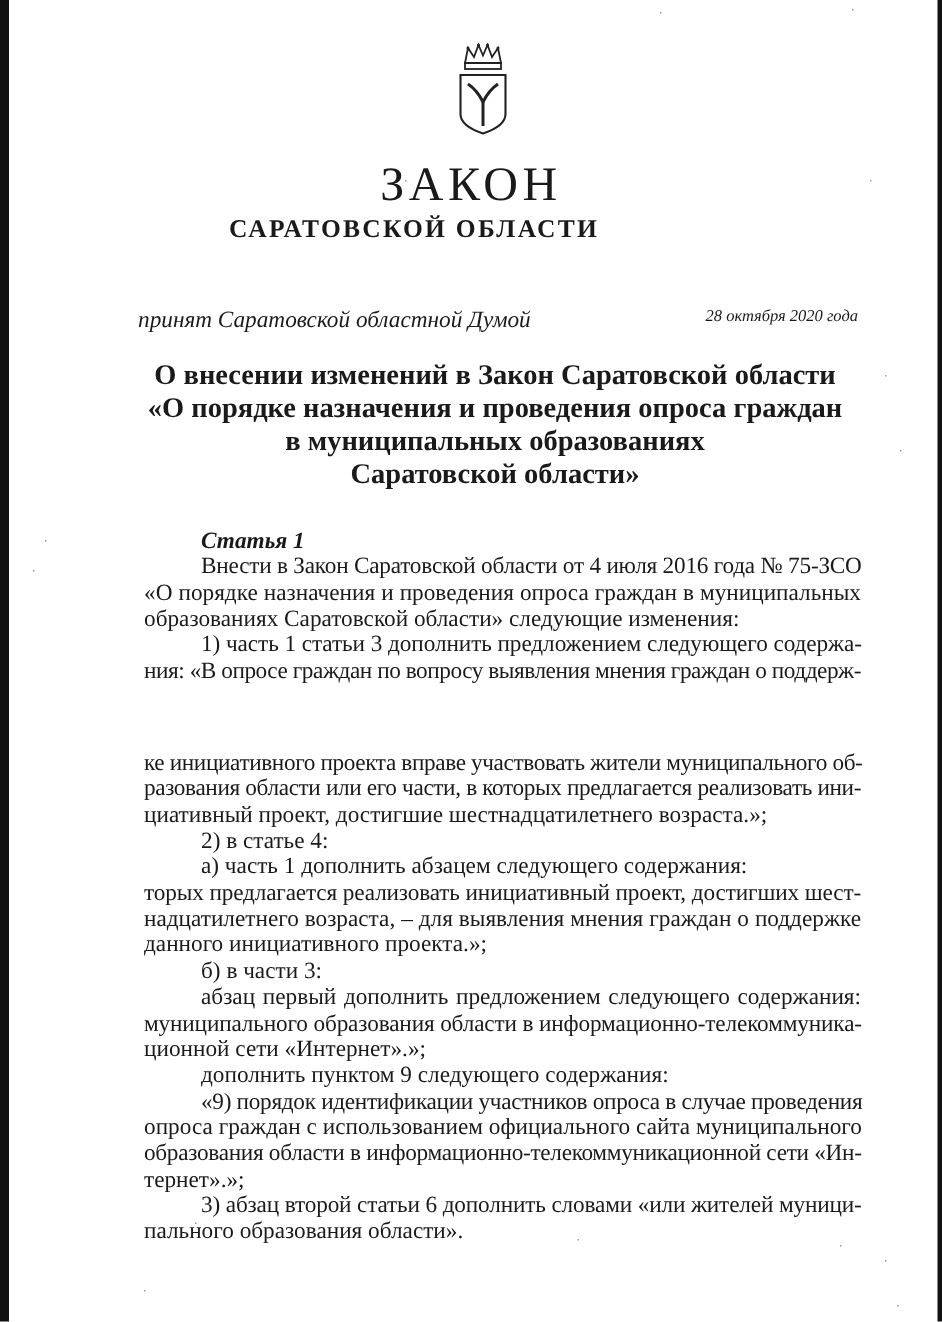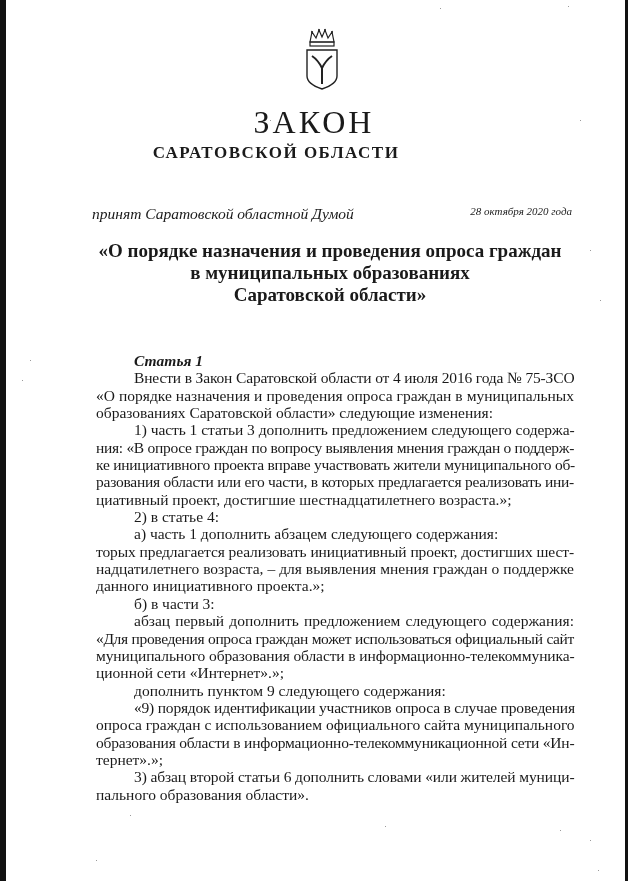--- a/index.html
+++ b/index.html
@@ -40,43 +40,43 @@
   <path d="M18 40 L18 56" fill="none" stroke="#222" stroke-width="2"></path>
 </svg>
 
 <div class="title">ЗАКОН</div>
 <div class="subtitle">САРАТОВСКОЙ ОБЛАСТИ</div>
 
 <div class="adopted">принят Саратовской областной Думой</div>
 <div class="date">28 октября 2020 года</div>
 
 <div class="law-heading">
+  <div>О внесении изменений в Закон Саратовской области</div>
   <div>«О порядке назначения и проведения опроса граждан</div>
   <div>в муниципальных образованиях</div>
   <div>Саратовской области»</div>
 </div>
 
 <div class="body" id="body">
   <div class="article">Статья 1</div>
 <div class="line ind" style="white-space: nowrap; letter-spacing: -0.15px;">Внести в Закон Саратовской области от 4 июля 2016 года № 75-ЗСО</div>
     <div class="line" style="white-space: nowrap;">«О порядке назначения и проведения опроса граждан в муниципальных</div>
     <div class="line last" style="white-space: nowrap;">образованиях Саратовской области» следующие изменения:</div>
     <div class="line ind" style="white-space: nowrap; letter-spacing: -0.05px;">1) часть 1 статьи 3 дополнить предложением следующего содержа-</div>
     <div class="line" style="white-space: nowrap; letter-spacing: -0.3px;">ния: «В опросе граждан по вопросу выявления мнения граждан о поддерж-</div>
-    <div class="line" style="white-space: nowrap; letter-spacing: -0.25px;">ке инициативного проекта вправе участвовать жители муниципального об-</div>
+    <div class="line" style="white-space: nowrap; letter-spacing: -0.25px; margin-top: 44px;">ке инициативного проекта вправе участвовать жители муниципального об-</div>
     <div class="line" style="white-space: nowrap; letter-spacing: -0.25px;">разования области или его части, в которых предлагается реализовать ини-</div>
     <div class="line last" style="white-space: nowrap;">циативный проект, достигшие шестнадцатилетнего возраста.»;</div>
     <div class="line ind last" style="white-space: nowrap;">2) в статье 4:</div>
     <div class="line ind last" style="white-space: nowrap;">а) часть 1 дополнить абзацем следующего содержания:</div>
     <div class="line" style="white-space: nowrap; letter-spacing: -0.1px;">торых предлагается реализовать инициативный проект, достигших шест-</div>
     <div class="line" style="white-space: nowrap;">надцатилетнего возраста, – для выявления мнения граждан о поддержке</div>
     <div class="line last" style="white-space: nowrap;">данного инициативного проекта.»;</div>
     <div class="line ind last" style="white-space: nowrap;">б) в части 3:</div>
     <div class="line ind" style="white-space: nowrap;">абзац первый дополнить предложением следующего содержания:</div>
-    <div class="line" style="white-space: nowrap; letter-spacing: -0.35px;">«Для проведения опроса граждан может использоваться официальный сайт</div>
     <div class="line" style="white-space: nowrap; letter-spacing: -0.1px;">муниципального образования области в информационно-телекоммуника-</div>
     <div class="line last" style="white-space: nowrap;">ционной сети «Интернет».»;</div>
     <div class="line ind last" style="white-space: nowrap;">дополнить пунктом 9 следующего содержания:</div>
     <div class="line ind" style="white-space: nowrap; letter-spacing: -0.2px;">«9) порядок идентификации участников опроса в случае проведения</div>
     <div class="line" style="white-space: nowrap;">опроса граждан с использованием официального сайта муниципального</div>
     <div class="line" style="white-space: nowrap; letter-spacing: -0.2px;">образования области в информационно-телекоммуникационной сети «Ин-</div>
     <div class="line last" style="white-space: nowrap;">тернет».»;</div>
     <div class="line ind" style="white-space: nowrap; letter-spacing: -0.1px;">3) абзац второй статьи 6 дополнить словами «или жителей муници-</div>
     <div class="line last" style="white-space: nowrap;">пального образования области».</div>
   </div>

